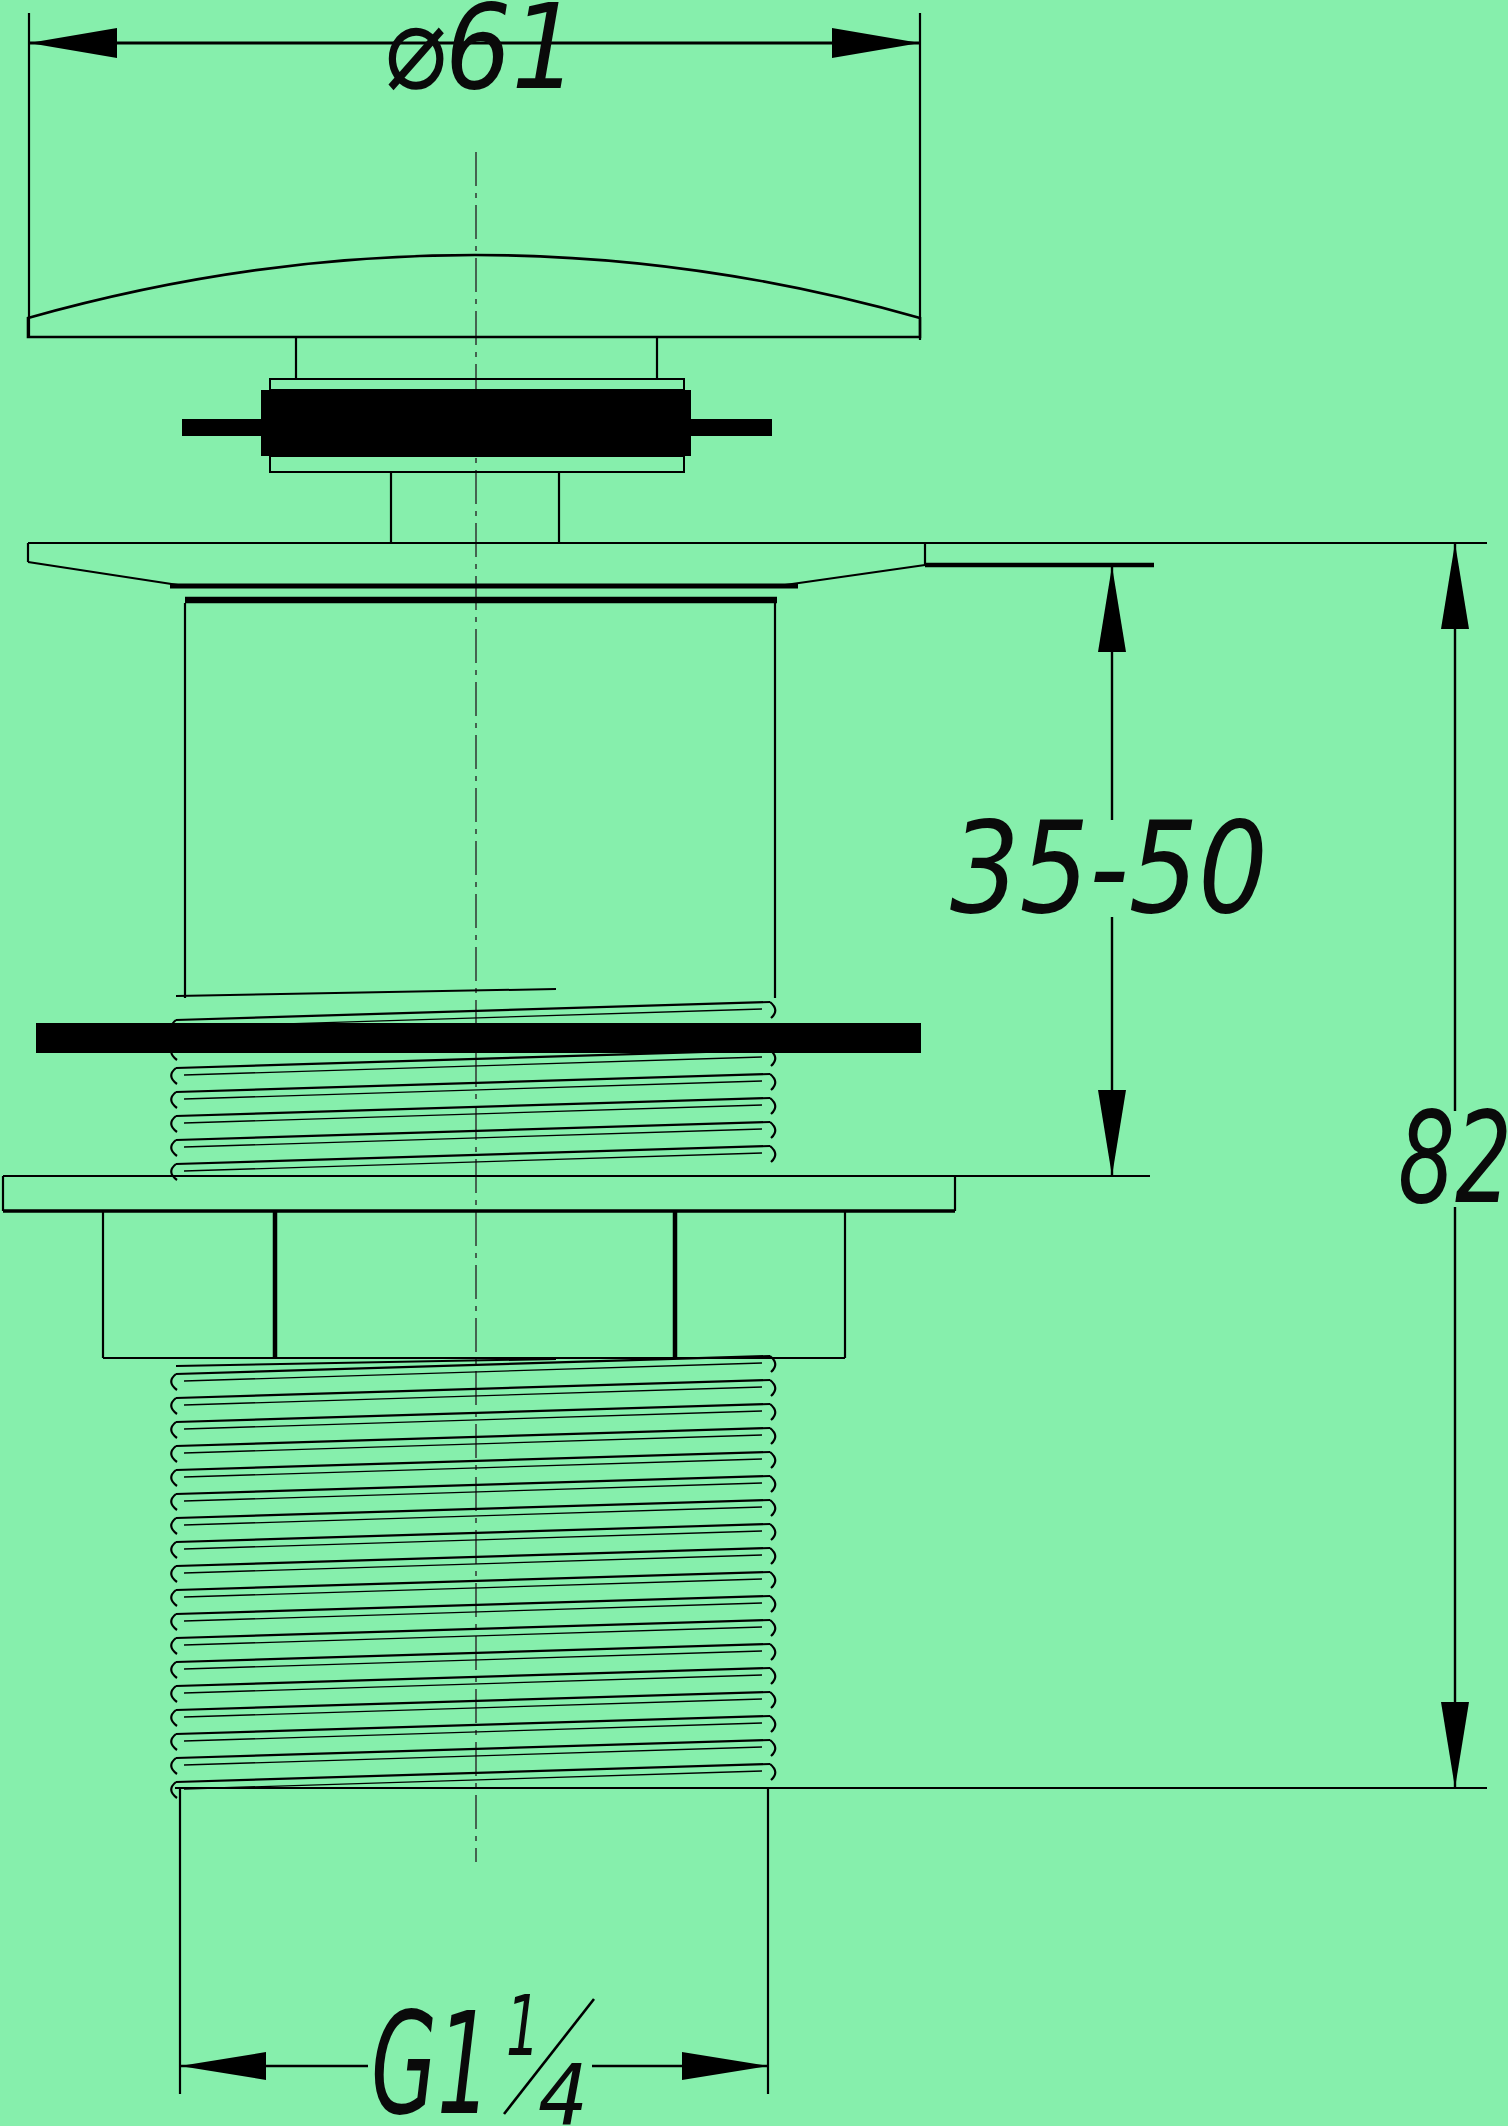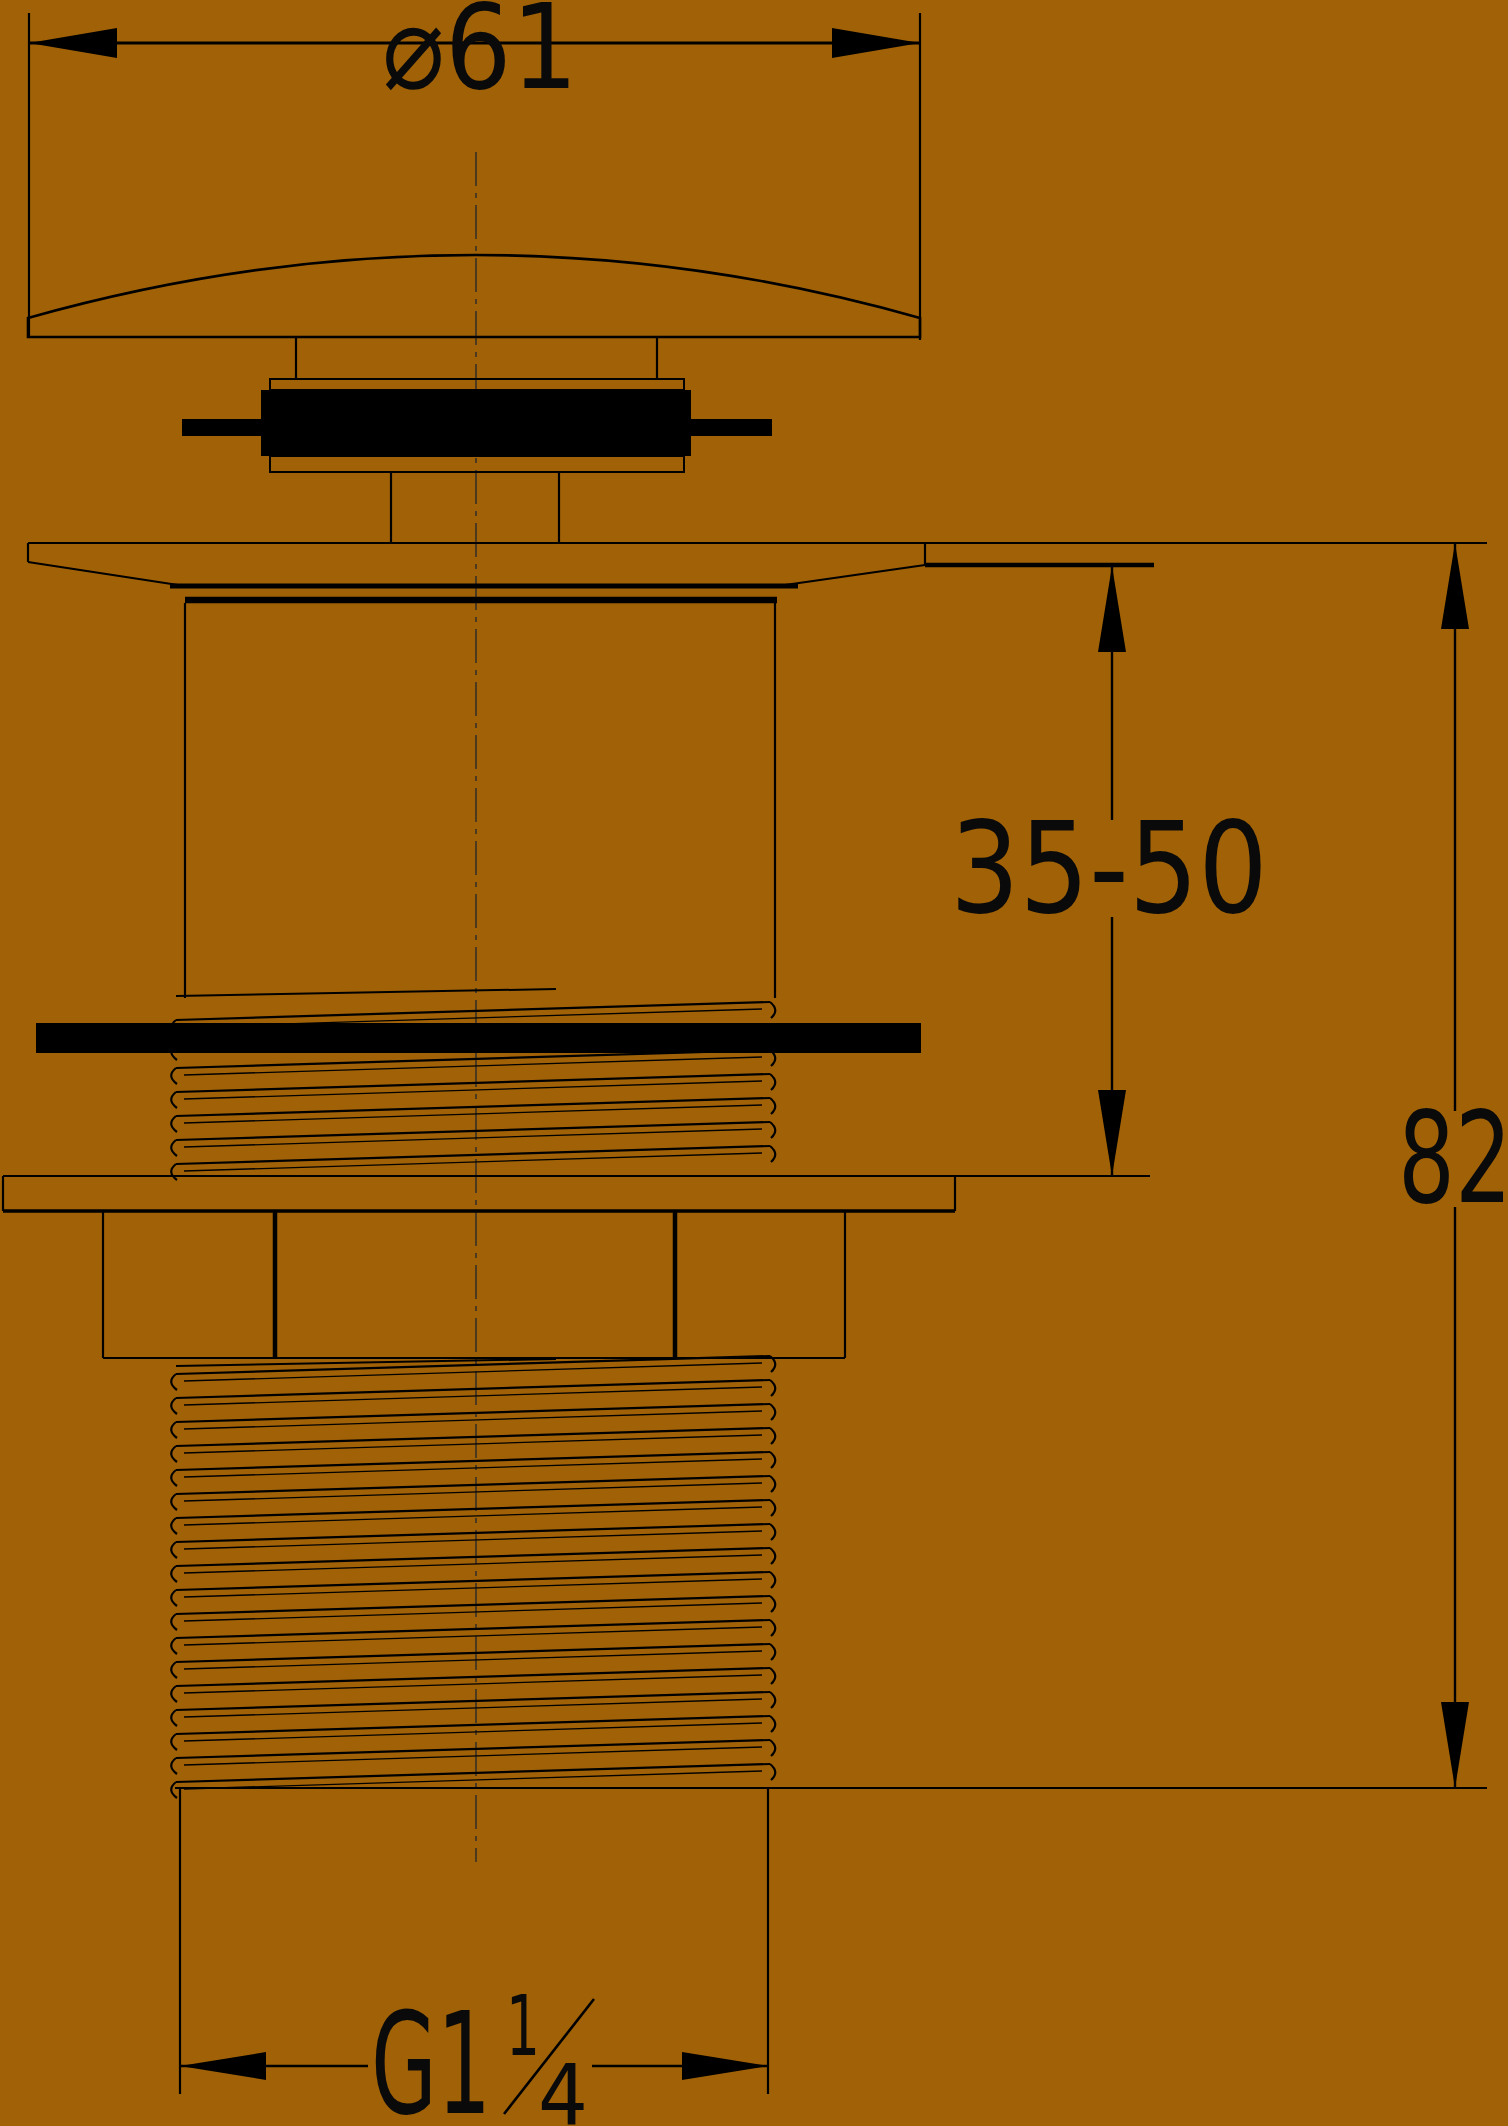--- a/index.html
+++ b/index.html
@@ -1,16 +1,16 @@
 <!DOCTYPE html>
 <html><head>
 <meta charset="utf-8">
 <style>
   html,body{margin:0;padding:0;background:#ffffff;}
-  .page{width:1508px;height:2126px;background:#a16207;position:relative;overflow:hidden;}
+  .page{width:1508px;height:2126px;background:#86efac;position:relative;overflow:hidden;font-style:italic;}
   svg{display:block;}
   svg text{
     font-family:"DejaVu Sans", sans-serif;
     fill:#0a0a0a;
     font-weight:400;
   }
   .stroke{stroke:#000;fill:none;stroke-linecap:butt;}
   .fillblack{fill:#000;stroke:none;}
   .cl{stroke:#2a2a2a;fill:none;}
 </style>

